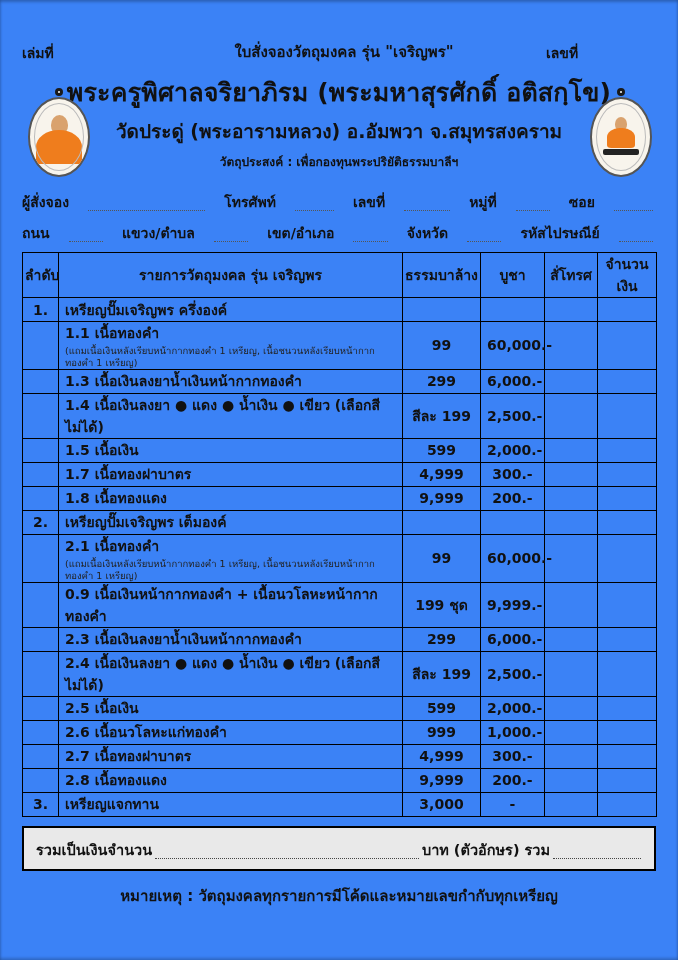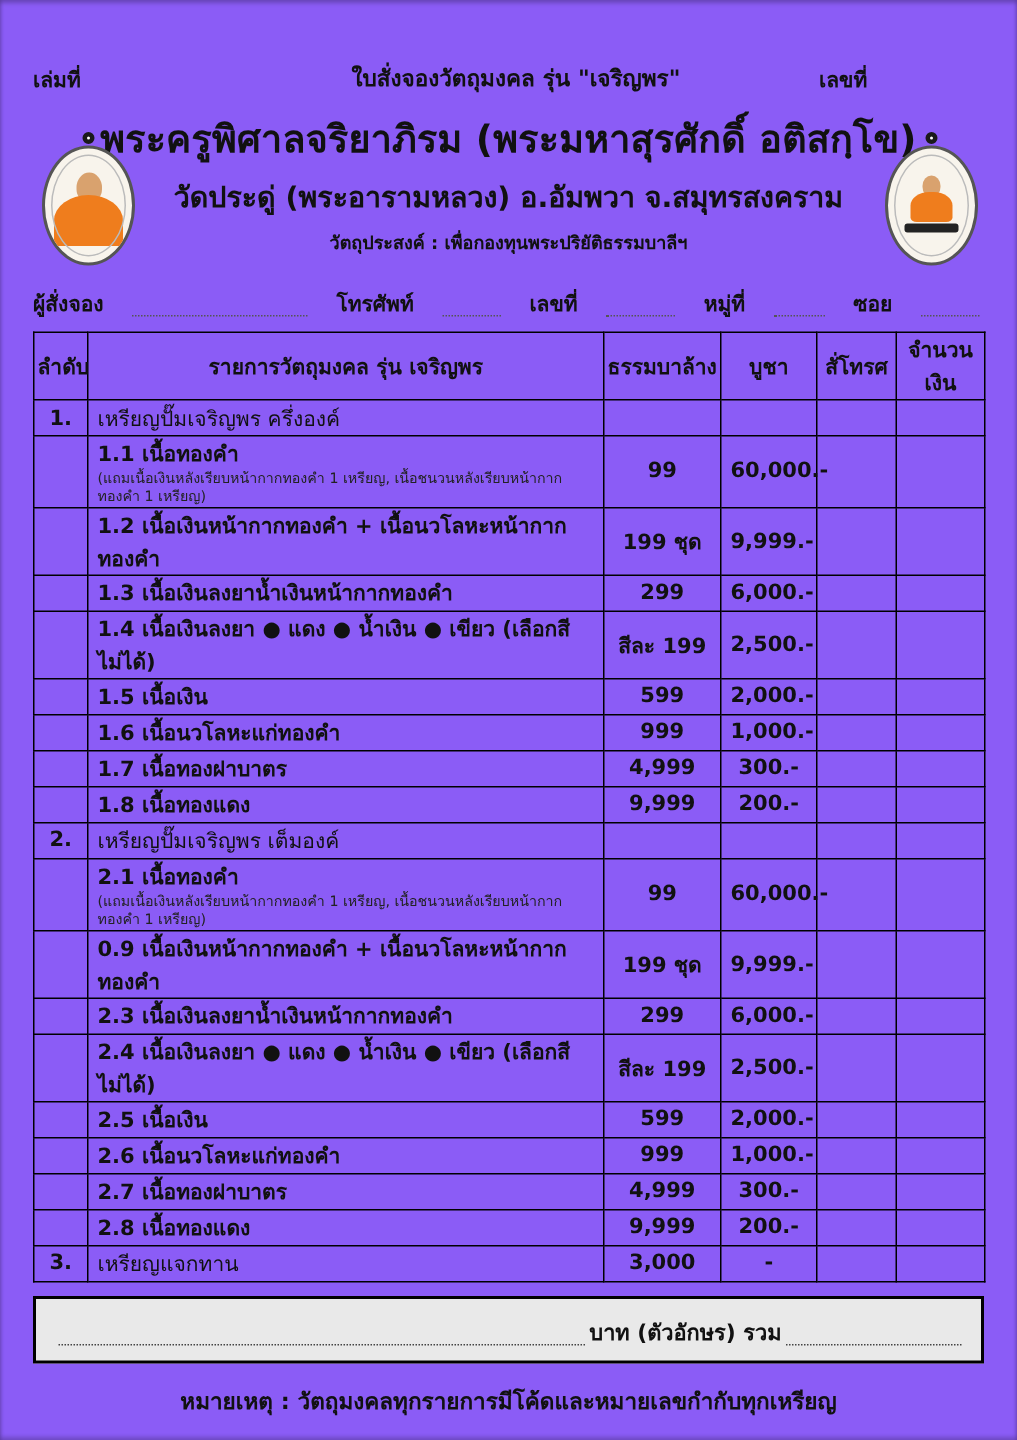--- a/index.html
+++ b/index.html
@@ -1,21 +1,21 @@
 <!DOCTYPE html>
 <html><head>
 <meta charset="utf-8">
 <style>
   * { margin:0; padding:0; box-sizing:border-box; }
   html,body { background:#9a9a9a; }
   .page {
     position:relative;
     width:678px; height:960px;
     margin:0 auto;
-    background:#8b5cf6;
+    background:#3b82f6;
     color:#111;
     font-family:"DejaVu Sans", sans-serif;
     overflow:hidden;
     box-shadow:inset 0 2px 3px rgba(0,0,0,.25), inset 0 -2px 3px rgba(0,0,0,.2);
   }
   .inner { padding:40px 22px 0 22px; }
 
   
   .meta-row { display:flex; align-items:flex-end; font-size:14px; font-weight:bold; }
   .meta-left { width:120px; }
@@ -56,21 +56,21 @@
   table.order col.c-item { width:344px; }
   table.order col.c-qty { width:78px; }
   table.order col.c-price { width:64px; }
   table.order col.c-order { width:53px; }
   table.order col.c-amount { width:59px; }
   table.order th, table.order td { border:1.6px solid #000; padding:0 6px; font-size:14px; }
   table.order th { height:24px; font-weight:bold; text-align:center; padding:0 2px; }
   table.order td { height:24px; }
   td.no-cell { text-align:center; font-weight:bold; font-size:15px; }
   td.item-cell { text-align:left; }
-  td.section-title { font-weight:normal; font-size:15.5px;margin-left:32px; }
+  td.section-title { font-weight:bold; font-size:15.5px;margin-left:32px; }
   td.qty-cell, td.price-cell { text-align:center; font-weight:bold; }
   tr.tall td { height:46px; }
   .item-note { font-size:9.5px; font-weight:normal; color:#222; line-height:1.25; margin-top:1px; }
 
   
   .summary-box { width:634px; margin-top:9px; border:2px solid #000; background:#e9e9e9;
                  padding:10px 10px 8px 12px; }
   .summary-line { display:flex; align-items:flex-end; font-size:14.5px; font-weight:bold; }
   .summary-line .dots { border-bottom-color:#444; }
 
@@ -120,20 +120,32 @@
       <div class="field-line">
         <span>ผู้สั่งจอง</span>
         <span class="dots grow3"></span>
         <span>โทรศัพท์</span>
         <span class="dots"></span>
         <span>เลขที่</span>
         <span class="dots w40"></span>
         <span>หมู่ที่</span>
         <span class="dots w30"></span>
         <span>ซอย</span>
+        <span class="dots"></span>
+      </div>
+      <div class="field-line">
+        <span>ถนน</span>
+        <span class="dots"></span>
+        <span>แขวง/ตำบล</span>
+        <span class="dots"></span>
+        <span>เขต/อำเภอ</span>
+        <span class="dots"></span>
+        <span>จังหวัด</span>
+        <span class="dots"></span>
+        <span>รหัสไปรษณีย์</span>
         <span class="dots"></span>
       </div>
     </div>
 
     <table class="order">
       <colgroup>
         <col class="c-no">
           <col class="c-item">
           <col class="c-qty">
         <col class="c-price">
@@ -166,30 +178,20 @@
               <div class="item-note">(แถมเนื้อเงินหลังเรียบหน้ากากทองคำ 1 เหรียญ, เนื้อชนวนหลังเรียบหน้ากากทองคำ 1 เหรียญ)</div>
             </td>
             <td class="qty-cell">99</td>
             <td class="price-cell">60,000.-</td>
             <td></td>
             <td></td>
           </tr>
           <tr>
             <td class="no-cell"></td>
             <td class="item-cell">
-              <div style="font-weight: 600;">1.2 เนื้อเงินหน้ากากทองคำ + เนื้อนวโลหะหน้ากากทองคำ</div>
-            </td>
-            <td class="qty-cell">199 ชุด</td>
-            <td class="price-cell">9,999.-</td>
-            <td></td>
-            <td></td>
-          </tr>
-          <tr>
-            <td class="no-cell"></td>
-            <td class="item-cell">
               <div style="font-weight: 600;">1.3 เนื้อเงินลงยาน้ำเงินหน้ากากทองคำ</div>
             </td>
             <td class="qty-cell">299</td>
             <td class="price-cell">6,000.-</td>
             <td></td>
             <td></td>
           </tr>
           <tr>
             <td class="no-cell"></td>
             <td class="item-cell">
@@ -200,30 +202,20 @@
             <td></td>
             <td></td>
           </tr>
           <tr>
             <td class="no-cell"></td>
             <td class="item-cell">
               <div style="font-weight: 600;">1.5 เนื้อเงิน</div>
             </td>
             <td class="qty-cell">599</td>
             <td class="price-cell">2,000.-</td>
-            <td></td>
-            <td></td>
-          </tr>
-          <tr>
-            <td class="no-cell"></td>
-            <td class="item-cell">
-              <div style="font-weight: 600;">1.6 เนื้อนวโลหะแก่ทองคำ</div>
-            </td>
-            <td class="qty-cell">999</td>
-            <td class="price-cell">1,000.-</td>
             <td></td>
             <td></td>
           </tr>
           <tr>
             <td class="no-cell"></td>
             <td class="item-cell">
               <div style="font-weight: 600;">1.7 เนื้อทองฝาบาตร</div>
             </td>
             <td class="qty-cell">4,999</td>
             <td class="price-cell">300.-</td>
@@ -335,20 +327,21 @@
             <td class="qty-cell">3,000</td>
             <td class="price-cell">-</td>
             <td></td>
             <td></td>
           </tr>
         </tbody>
     </table>
 
     <div class="summary-box">
       <div class="summary-line">
+        <span>รวมเป็นเงินจำนวน</span>
         <span class="dots grow3"></span>
         <span>บาท (ตัวอักษร)  รวม</span>
         <span class="dots"></span>
       </div>
     </div>
 
     <div class="notes">
       <div>หมายเหตุ : วัตถุมงคลทุกรายการมีโค้ดและหมายเลขกำกับทุกเหรียญ</div>
 
     </div>

